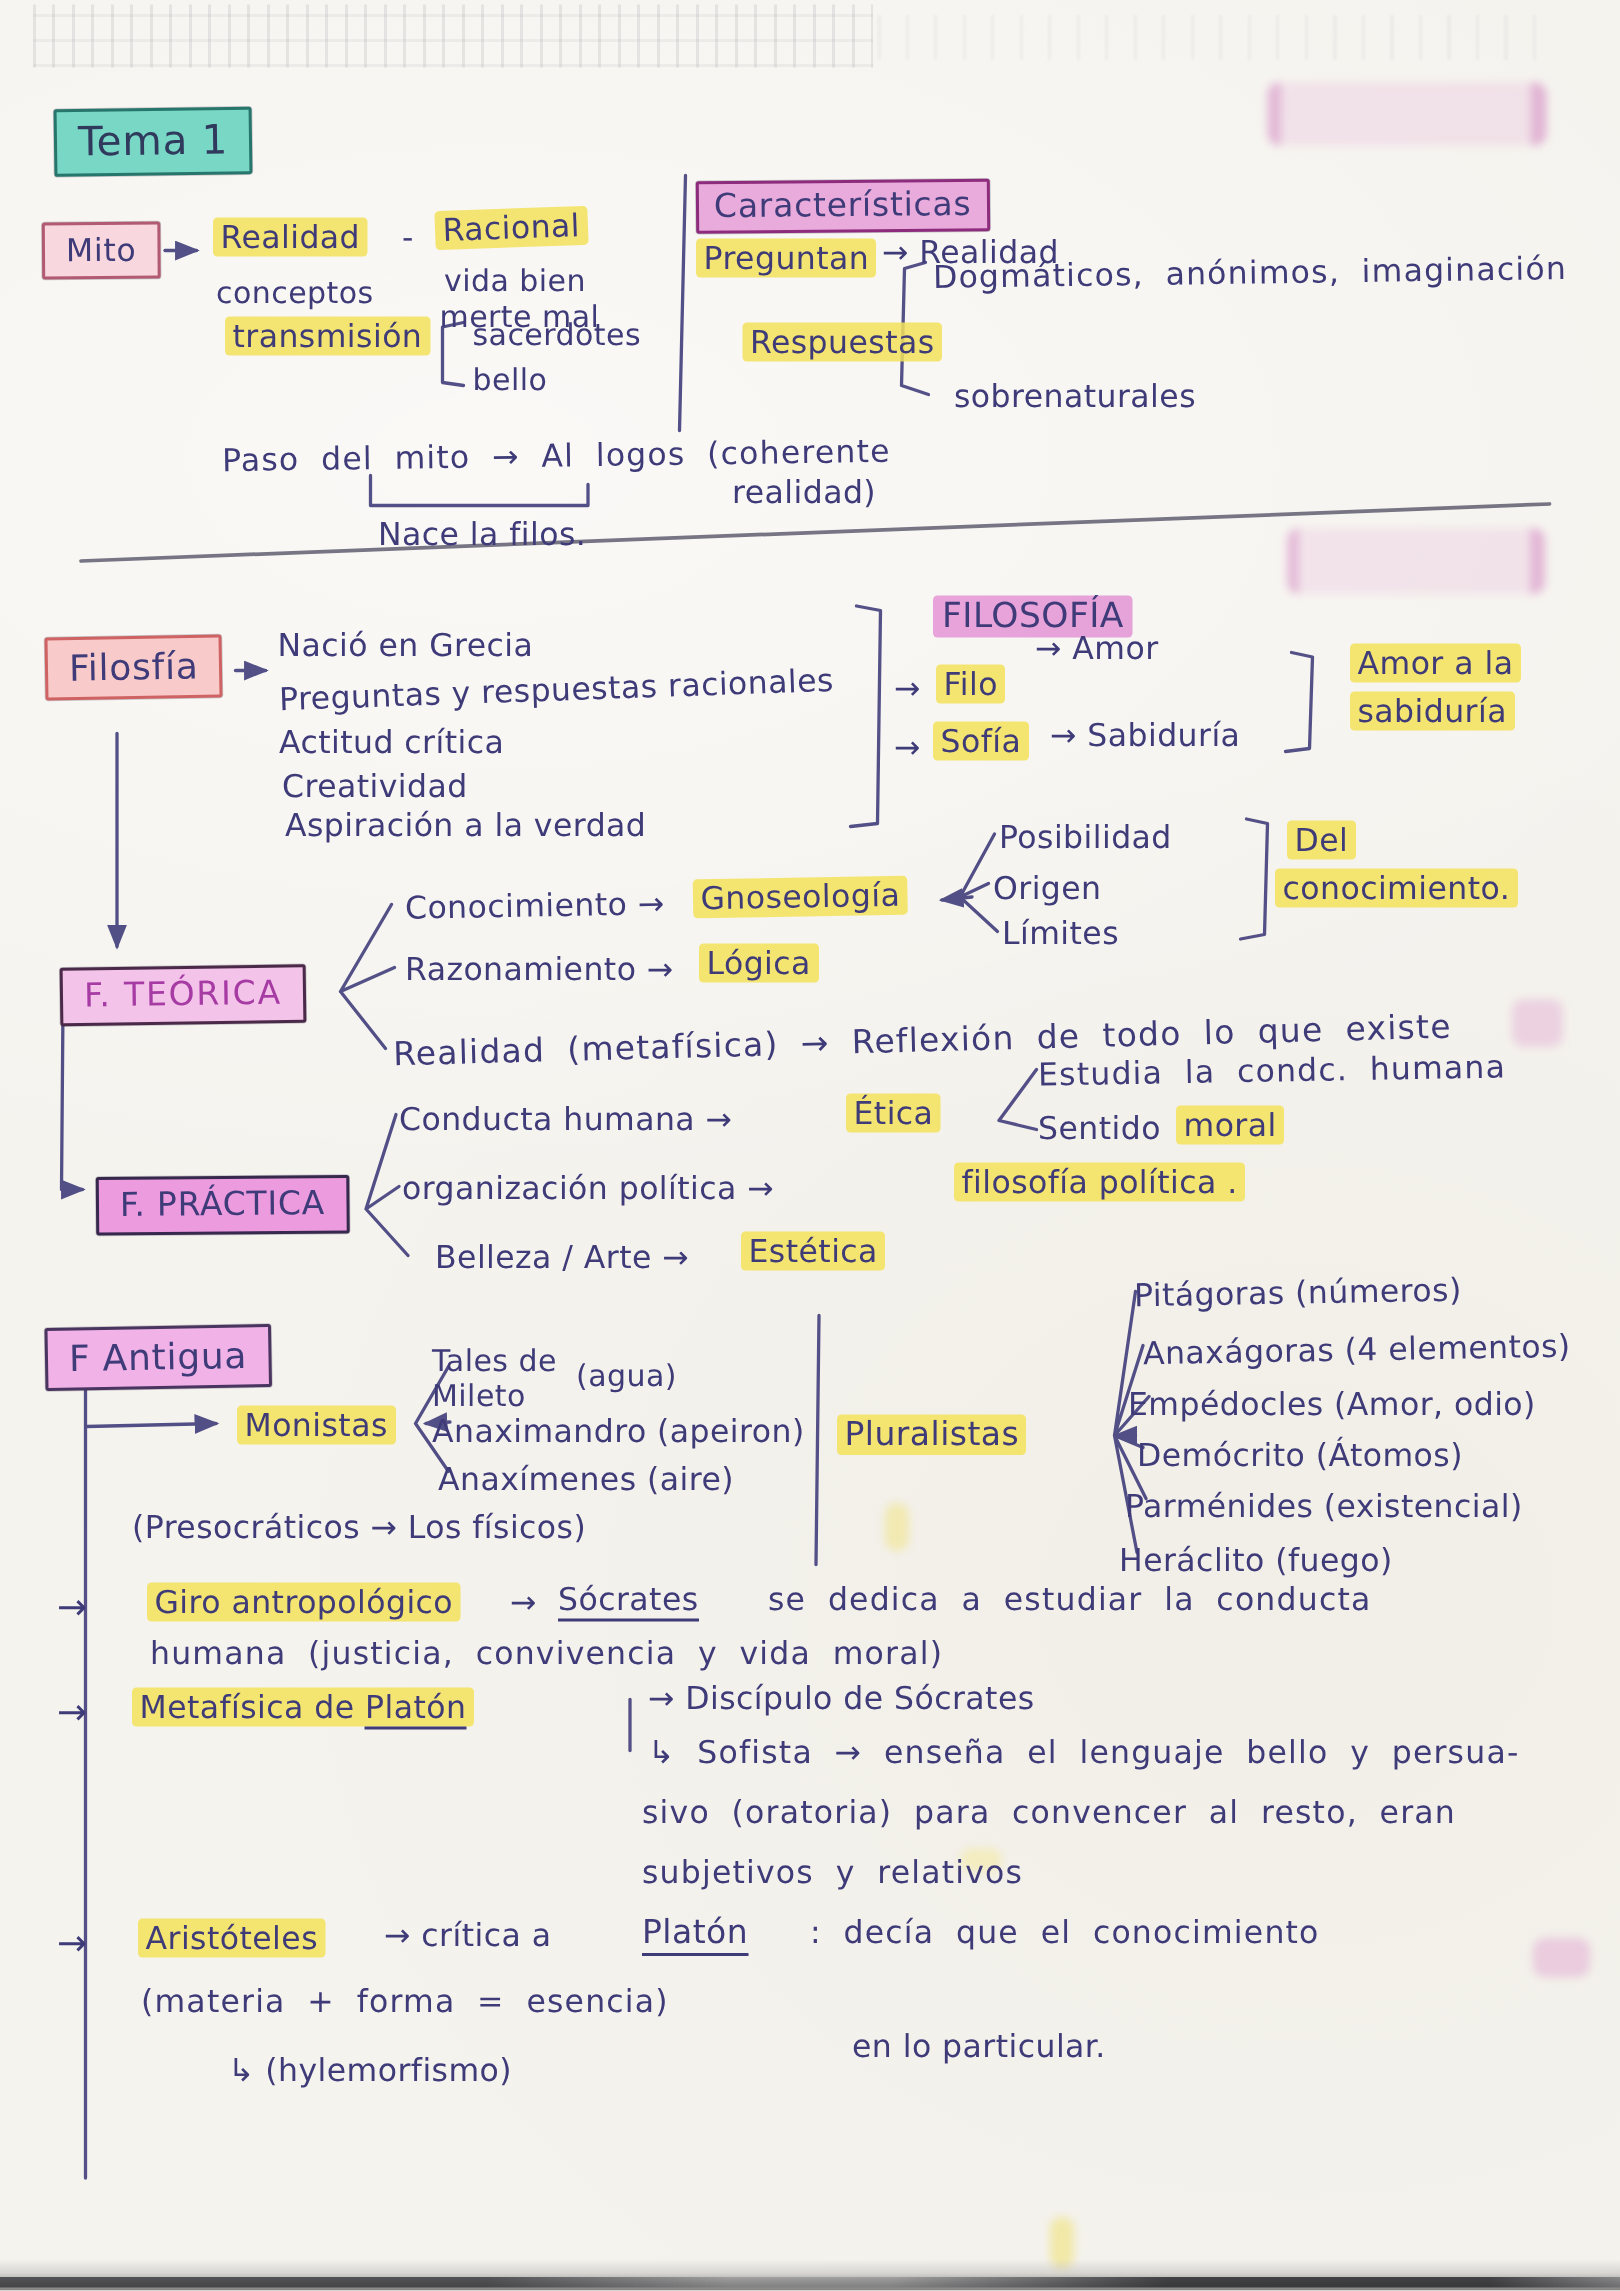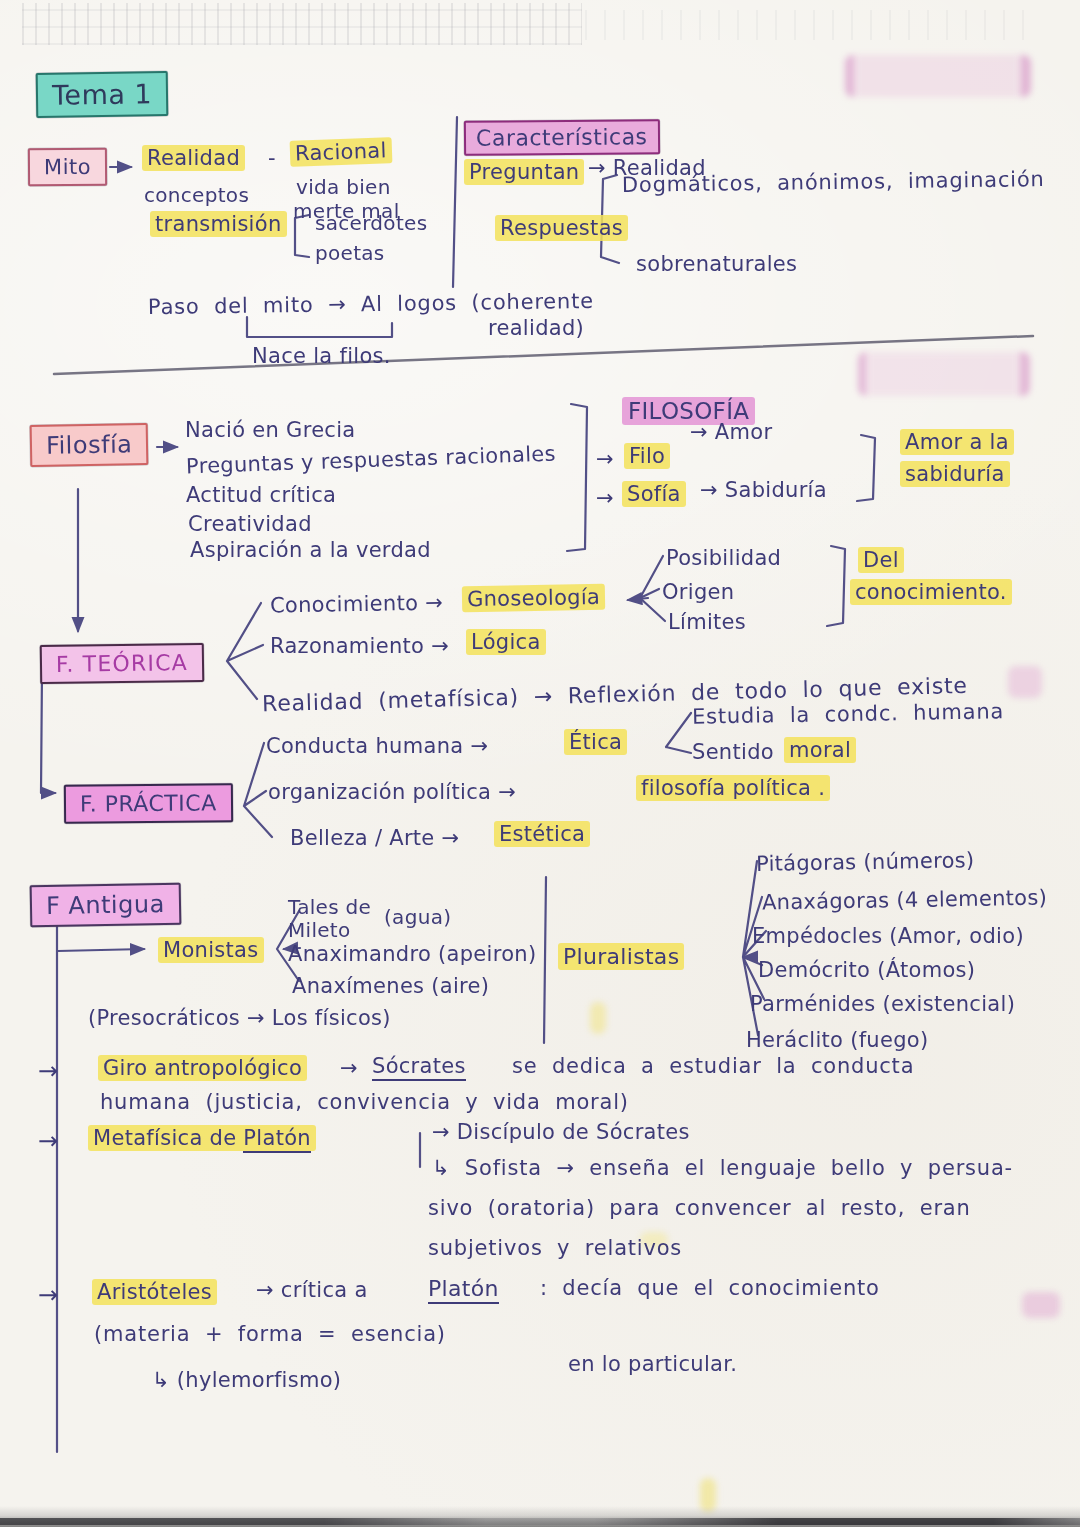--- a/index.html
+++ b/index.html
@@ -107,21 +107,21 @@
 
   <div class="nbox" style="left:28px;top:148px;background:#f8d7de;border-color:#b15a72;transform:rotate(-.4deg);"><span>Mito</span></div>
   <div class="t" style="left:142px;top:146px;"><span class="hl">Realidad</span></div>
   <div class="t" style="left:268px;top:146px;">-</div>
   <div class="t" style="left:290px;top:140px;transform:rotate(-2deg);"><span class="hl">Racional</span></div>
   <div class="t sm" style="left:144px;top:184px;">conceptos</div>
   <div class="t sm" style="left:296px;top:176px;">vida bien</div>
   <div class="t sm" style="left:293px;top:200px;">merte mal</div>
   <div class="t" style="left:150px;top:212px;border-radius:10px;"><span class="hl">transmisión</span></div>
   <div class="t sm" style="left:315px;top:212px;">sacerdotes</div>
-  <div class="t sm" style="left:315px;top:242px;">poetas</div>
+  <div class="t sm" style="left:315px;top:242px;">bello</div>
 
   <div class="nbox" style="left:464px;top:120px;background:#e9abdc;border-color:#8d2c7c;font-size:22px;padding:3px 10px;transform:rotate(-.5deg);"><span>Características</span></div>
   <div class="t" style="left:464px;top:160px;"><span class="hl">Preguntan</span></div>
   <div class="t" style="left:588px;top:156px;">→ Realidad</div>
   <div class="t" style="left:463px;top:216px;margin-left:32px;"><span class="hl">Respuestas</span></div>
   <div class="t wsp" style="left:622px;top:170px;transform:rotate(-.8deg);">Dogmáticos, anónimos, imaginación</div>
   <div class="t" style="left:636px;top:252px;">sobrenaturales</div>
 
   <div class="t wsp" style="left:148px;top:292px;transform:rotate(-.8deg);">Paso del mito → Al logos (coherente</div>
   <div class="t" style="left:488px;top:316px;">realidad)</div>

